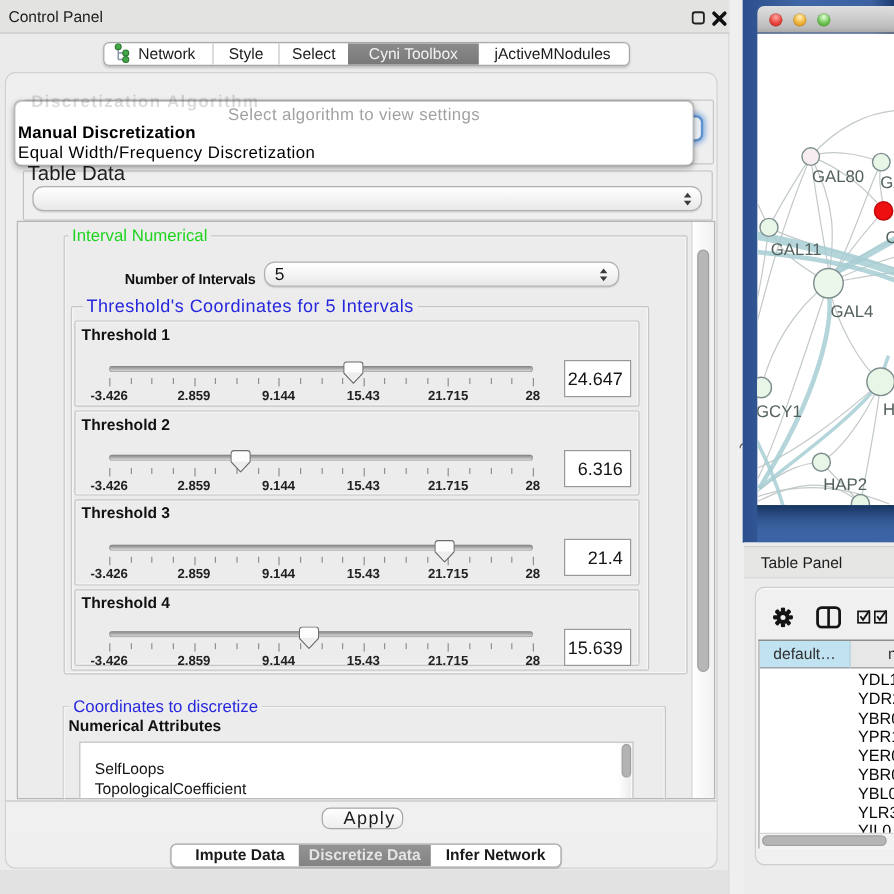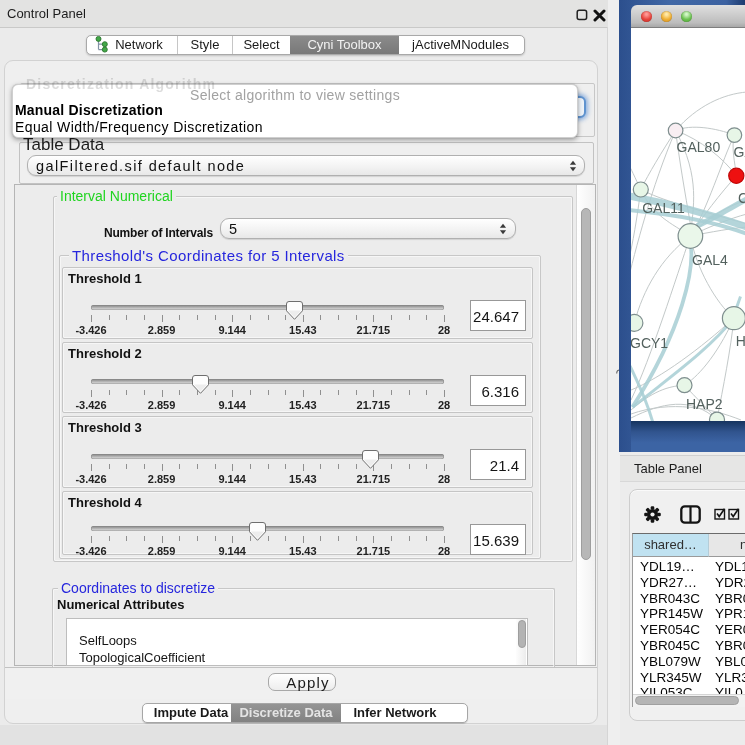--- a/index.html
+++ b/index.html
@@ -52,21 +52,20 @@
   <circle cx="10.8" cy="13.6" r="2.5" fill="#43a848" stroke="#2c7631" stroke-width="0.9"></circle>
 </svg>
 
 <div class="abs" style="left:20px;top:83px;width:573px;height:52px;border:1px solid #c7c7c7;border-radius:2px;"></div>
 
 <div class="abs" style="left:330px;top:96px;width:256px;height:22px;border-radius:6px;background:#eef3f9;border:2px solid #5f93cf;box-shadow:0 0 4px 2px rgba(90,145,215,0.65);box-sizing:border-box;"></div>
 
 <div class="abs" style="left:19px;top:142px;width:573px;height:40px;border:1px solid #c2c2c2;border-radius:2px;"></div>
 <div class="abs" style="left:23px;top:135px;font-size:17px;color:#1e1e1e;background:transparent;">Table Data</div>
 <div class="combo" style="left:27px;top:155px;width:556px;height:19px;">
-  <span class="ct">galFiltered.sif default node</span>
   <svg class="carr" style="right:7px;top:3.5px;" viewBox="0 0 9 13">
       <path d="M4.5 0.5 L8 5 H1 Z" fill="#3a3a3a"></path>
       <path d="M4.5 12.5 L1 8 H8 Z" fill="#3a3a3a"></path>
     </svg>
 </div>
 
 <div class="abs" style="left:14px;top:184px;width:582px;height:482px;border:1px solid #b5b5b5;background:#ececec;box-sizing:border-box;overflow:hidden;" id="scrollpane">
 
   <div class="abs" style="right:0;top:0;width:18px;height:480px;background:linear-gradient(to right,#ffffff,#f1f1f1);border-left:1px solid #d8d8d8;"></div>
   <div class="abs" style="right:4px;top:23px;width:10px;height:352px;background:#b7b7b7;border:1px solid #9e9e9e;border-radius:5px;box-sizing:border-box;"></div>
@@ -233,21 +232,21 @@
 <div class="abs" style="left:66px;top:618px;width:462px;height:48px;background:#ffffff;border:1px solid #bdbdbd;box-sizing:border-box;overflow:hidden;">
   <div style="font-size:13px;color:#141414;padding:2px 0 0 12px;line-height:16.9px;margin-top:12px;">SelfLoops<br>TopologicalCoefficient<br>BetweennessCentrality</div>
   <div class="abs" style="right:1px;top:0px;width:10px;height:46px;background:linear-gradient(to right,#fdfdfd,#ececec);"></div>
   <div class="abs" style="right:1.5px;top:1px;width:8px;height:28px;background:#b3b3b3;border:1px solid #9e9e9e;border-radius:4px;box-sizing:border-box;"></div>
 </div>
 
 <div class="abs" style="left:5px;top:667px;width:592px;height:31px;background:#f0f0f0;border-top:1px solid #c2c2c2;"></div>
 <div class="abs" style="left:268px;top:673px;width:68px;height:18px;background:linear-gradient(#ffffff,#ededed);border:1px solid #a8a8a8;border-radius:7px;font-size:15px;letter-spacing:1.2px;color:#1b1b1b;text-align:center;line-height:17px;padding-left:12px;box-sizing:border-box;">Apply</div>
 
 <div class="abs" style="left:142px;top:703px;width:326px;height:20px;background:#ffffff;border:1px solid #a6a6a6;border-radius:5px;box-shadow:0 1px 1px rgba(0,0,0,0.15);overflow:hidden;white-space:nowrap;box-sizing:border-box;">
-  <div class="tseg" style="width:88px;font-weight:bold;padding-left:8px;box-sizing:border-box;">Impute Data</div><div class="tseg" style="width:110px;background:linear-gradient(#949494,#828282);color:#e4e4e4;font-weight:bold;">Discretize Data</div><div class="tseg" style="width:108px;font-weight:bold;">Infer Network</div>
+  <div class="tseg" style="width:106px;font-weight:bold;padding-left:8px;box-sizing:border-box;">Impute Data</div><div class="tseg" style="width:110px;background:linear-gradient(#949494,#828282);color:#e4e4e4;font-weight:bold;">Discretize Data</div><div class="tseg" style="width:108px;font-weight:bold;">Infer Network</div>
 </div>
 
 <div class="abs" style="left:12px;top:84px;width:566px;height:54px;background:#ffffff;border:1px solid #cfcfcf;box-sizing:border-box;border-radius:6px;box-shadow:0 2px 5px rgba(0,0,0,0.35),0 0 1px rgba(0,0,0,0.25);z-index:40;"></div>
 <div class="abs" style="left:26px;top:76px;font-size:14px;letter-spacing:1.2px;font-weight:bold;color:rgba(70,70,70,0.19);z-index:41;">Discretization Algorithm</div>
 <div class="abs" style="left:12px;top:87px;width:566px;text-align:center;font-size:14px;letter-spacing:0.3px;color:#a2a2a2;z-index:42;">Select algorithm to view settings</div>
 <div class="abs" style="left:15px;top:102px;font-size:14px;letter-spacing:0.2px;font-weight:bold;color:#000;z-index:42;">Manual Discretization</div>
 <div class="abs" style="left:15px;top:119px;font-size:14px;letter-spacing:0.4px;color:#000;z-index:42;">Equal Width/Frequency Discretization</div>
 
 <div class="abs" style="left:0;top:725px;width:607px;height:20px;background:#e2e2e2;"></div>
 
@@ -355,31 +354,22 @@
 <svg class="abs" style="left:714px;top:508px;z-index:5;" width="12" height="12" viewBox="0 0 12 12">
   <rect x="1" y="1.5" width="9.5" height="9.5" fill="none" stroke="#141414" stroke-width="1.4"></rect>
   <path d="M3 5.5 L5.2 8.5 L10.5 0.8" fill="none" stroke="#141414" stroke-width="1.6"></path>
 </svg>
 <svg class="abs" style="left:727.5px;top:508px;z-index:5;" width="12" height="12" viewBox="0 0 12 12">
   <rect x="1" y="1.5" width="9.5" height="9.5" fill="none" stroke="#141414" stroke-width="1.4"></rect>
   <path d="M3 5.5 L5.2 8.5 L10.5 0.8" fill="none" stroke="#141414" stroke-width="1.6"></path>
 </svg>
 
 <div class="abs" style="left:632px;top:533px;width:113px;height:173px;background:#ffffff;border-top:1.5px solid #6b6b6b;border-left:1px solid #9c9c9c;overflow:hidden;">
-  <div class="abs" style="left:0;top:0;width:76px;height:23px;background:#c0e2f1;border-right:1px solid #b5cdd8;border-bottom:1px solid #9a9a9a;box-sizing:border-box;font-size:13px;color:#303030;text-align:center;line-height:22px;">shared…</div>
+  <div class="abs" style="left:0;top:0;width:76px;height:23px;background:#c0e2f1;border-right:1px solid #b5cdd8;border-bottom:1px solid #9a9a9a;box-sizing:border-box;font-size:13px;color:#303030;text-align:center;line-height:22px;">default…</div>
   <div class="abs" style="left:76px;top:0;width:40px;height:23px;background:#e7e7e7;border-bottom:1px solid #9a9a9a;box-sizing:border-box;font-size:13px;color:#303030;padding-left:31px;line-height:22px;">na</div>
-  <div class="abs" style="left:7px;top:25px;font-size:13.5px;color:#070707;line-height:15.8px;white-space:pre;">YDL19…
-YDR27…
-YBR043C
-YPR145W
-YER054C
-YBR045C
-YBL079W
-YLR345W
-YIL053C</div>
   <div class="abs" style="left:82px;top:25px;font-size:13.5px;color:#070707;line-height:15.8px;white-space:pre;">YDL1
 YDR2
 YBR0
 YPR1
 YER0
 YBR0
 YBL0
 YLR3
 YIL0</div>
   <div class="abs" style="left:0px;top:160px;width:113px;height:13px;background:#f2f2f2;border-top:1px solid #d5d5d5;"></div>

